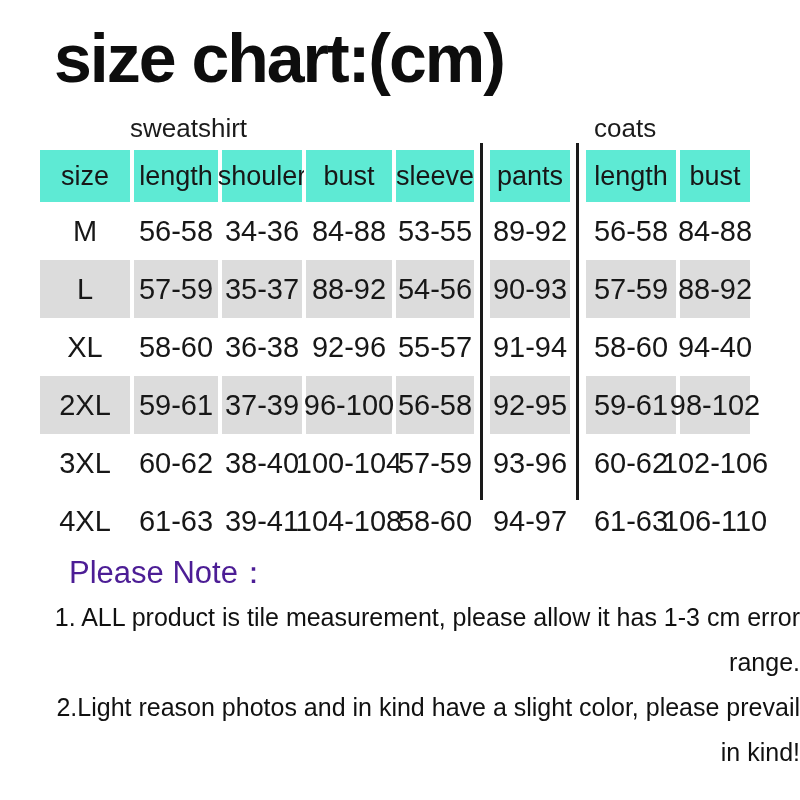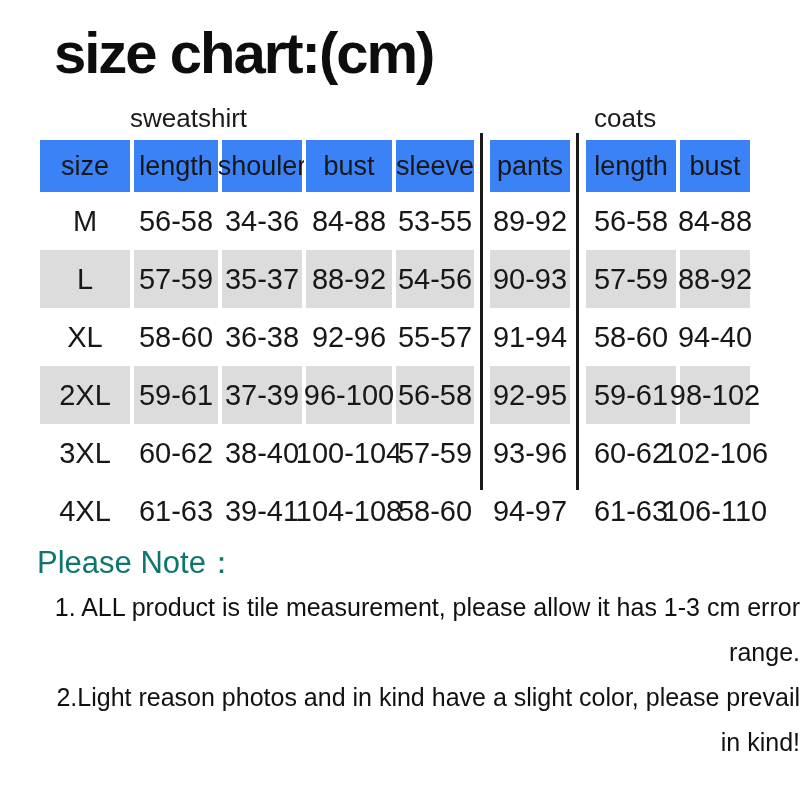--- a/index.html
+++ b/index.html
@@ -9,21 +9,21 @@
   .page {
     position: relative;
     width: 800px;
     height: 800px;
     background: #ffffff;
     overflow: hidden;
   }
 
   .title {
     margin: 24px 0 0 54px;
-    font-size: 58px;
+    font-size: 68px;
     font-weight: 700;
     letter-spacing: -2px;
     line-height: 1;
     color: #0d0d0d;
     white-space: nowrap;
   }
 
   .labels {
     position: relative;
     height: 44px;
@@ -48,21 +48,21 @@
   .thead { height: 52px; font-size: 27px; }
   .tdata { height: 58px; font-size: 29px; }
   .cell {
     display: flex;
     align-items: center;
     justify-content: center;
     white-space: nowrap;
     color: #171717;
   }
   .g {
-    background: #3b82f6;
+    background: #5eead4;
     border-left: 2px solid #ffffff;
     border-right: 2px solid #ffffff;
   }
   .band .cell {
     background: #dcdcdc;
     border-left: 2px solid #ffffff;
     border-right: 2px solid #ffffff;
   }
   .gapcol { background: #ffffff; }
   .band .gapcol { background: #ffffff; border: none; }
@@ -72,23 +72,23 @@
     top: -7px;
     width: 3px;
     height: 357px;
     background: #1a1a1a;
     z-index: 2;
   }
   .vline-1 { left: 442px; }
   .vline-2 { left: 538px; }
 
   .note-title {
-    margin: 4px 0 0 37px;
+    margin: 4px 0 0 69px;
     font-size: 31px;
-    color: #0f766e;
+    color: #4c1d95;
     line-height: 1.2;
     white-space: nowrap;
   }
   .notes { margin: 4px 0 0 45px; text-align: right; }
   .note-line {
     font-size: 25px;
     line-height: 45px;
     color: #111111;
     white-space: nowrap;
   }

